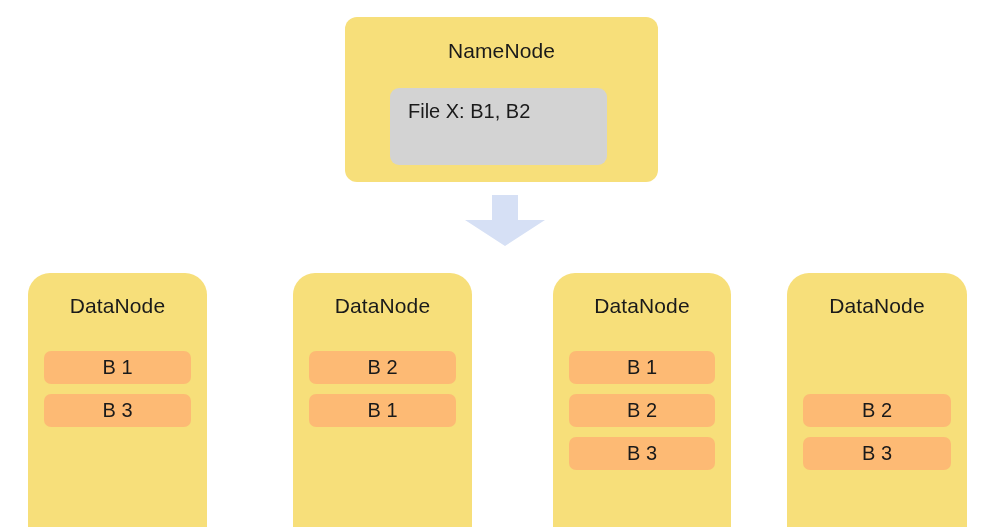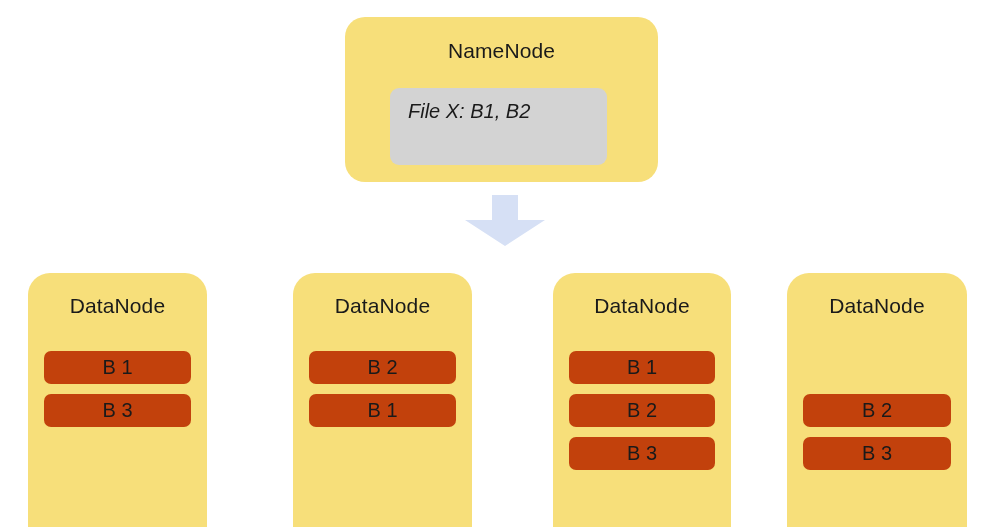--- a/index.html
+++ b/index.html
@@ -21,21 +21,21 @@
   }
 
   
   .namenode {
     position: absolute;
     left: 345px;
     top: 17px;
     width: 313px;
     height: 165px;
     background: #f7df7a;
-    border-radius: 20px;
+    border-radius: 12px;
     box-sizing: border-box;
   }
   .namenode-title {
     position: absolute;
     left: 0;
     top: 22px;
     width: 100%;
     text-align: center;
     font-size: 21px;
     color: #1a1a1a;
@@ -44,21 +44,20 @@
   .namenode-meta {
     position: absolute;
     left: 45px;
     top: 71px;
     width: 217px;
     height: 77px;
     background: #d3d3d3;
     border-radius: 9px;
     box-sizing: border-box;
     padding: 8px 0 0 18px;
-    font-style: italic;
   }
   .meta-line {
     font-size: 20px;
     color: #1a1a1a;
     line-height: 30px;
     white-space: nowrap;
   }
 
   
   .arrow {
@@ -90,21 +89,21 @@
     letter-spacing: 0.1px;
   }
   .dn-blocks {
     position: absolute;
     left: 16px;
     right: 16px;
     top: 78px;
   }
   .block {
     height: 33px;
-    background: #c2410c;
+    background: #fdba74;
     border-radius: 7px;
     margin-bottom: 10px;
     font-size: 20px;
     color: #1a1a1a;
     display: flex;
     align-items: center;
     justify-content: center;
     box-sizing: border-box;
   }
   .block.empty {

